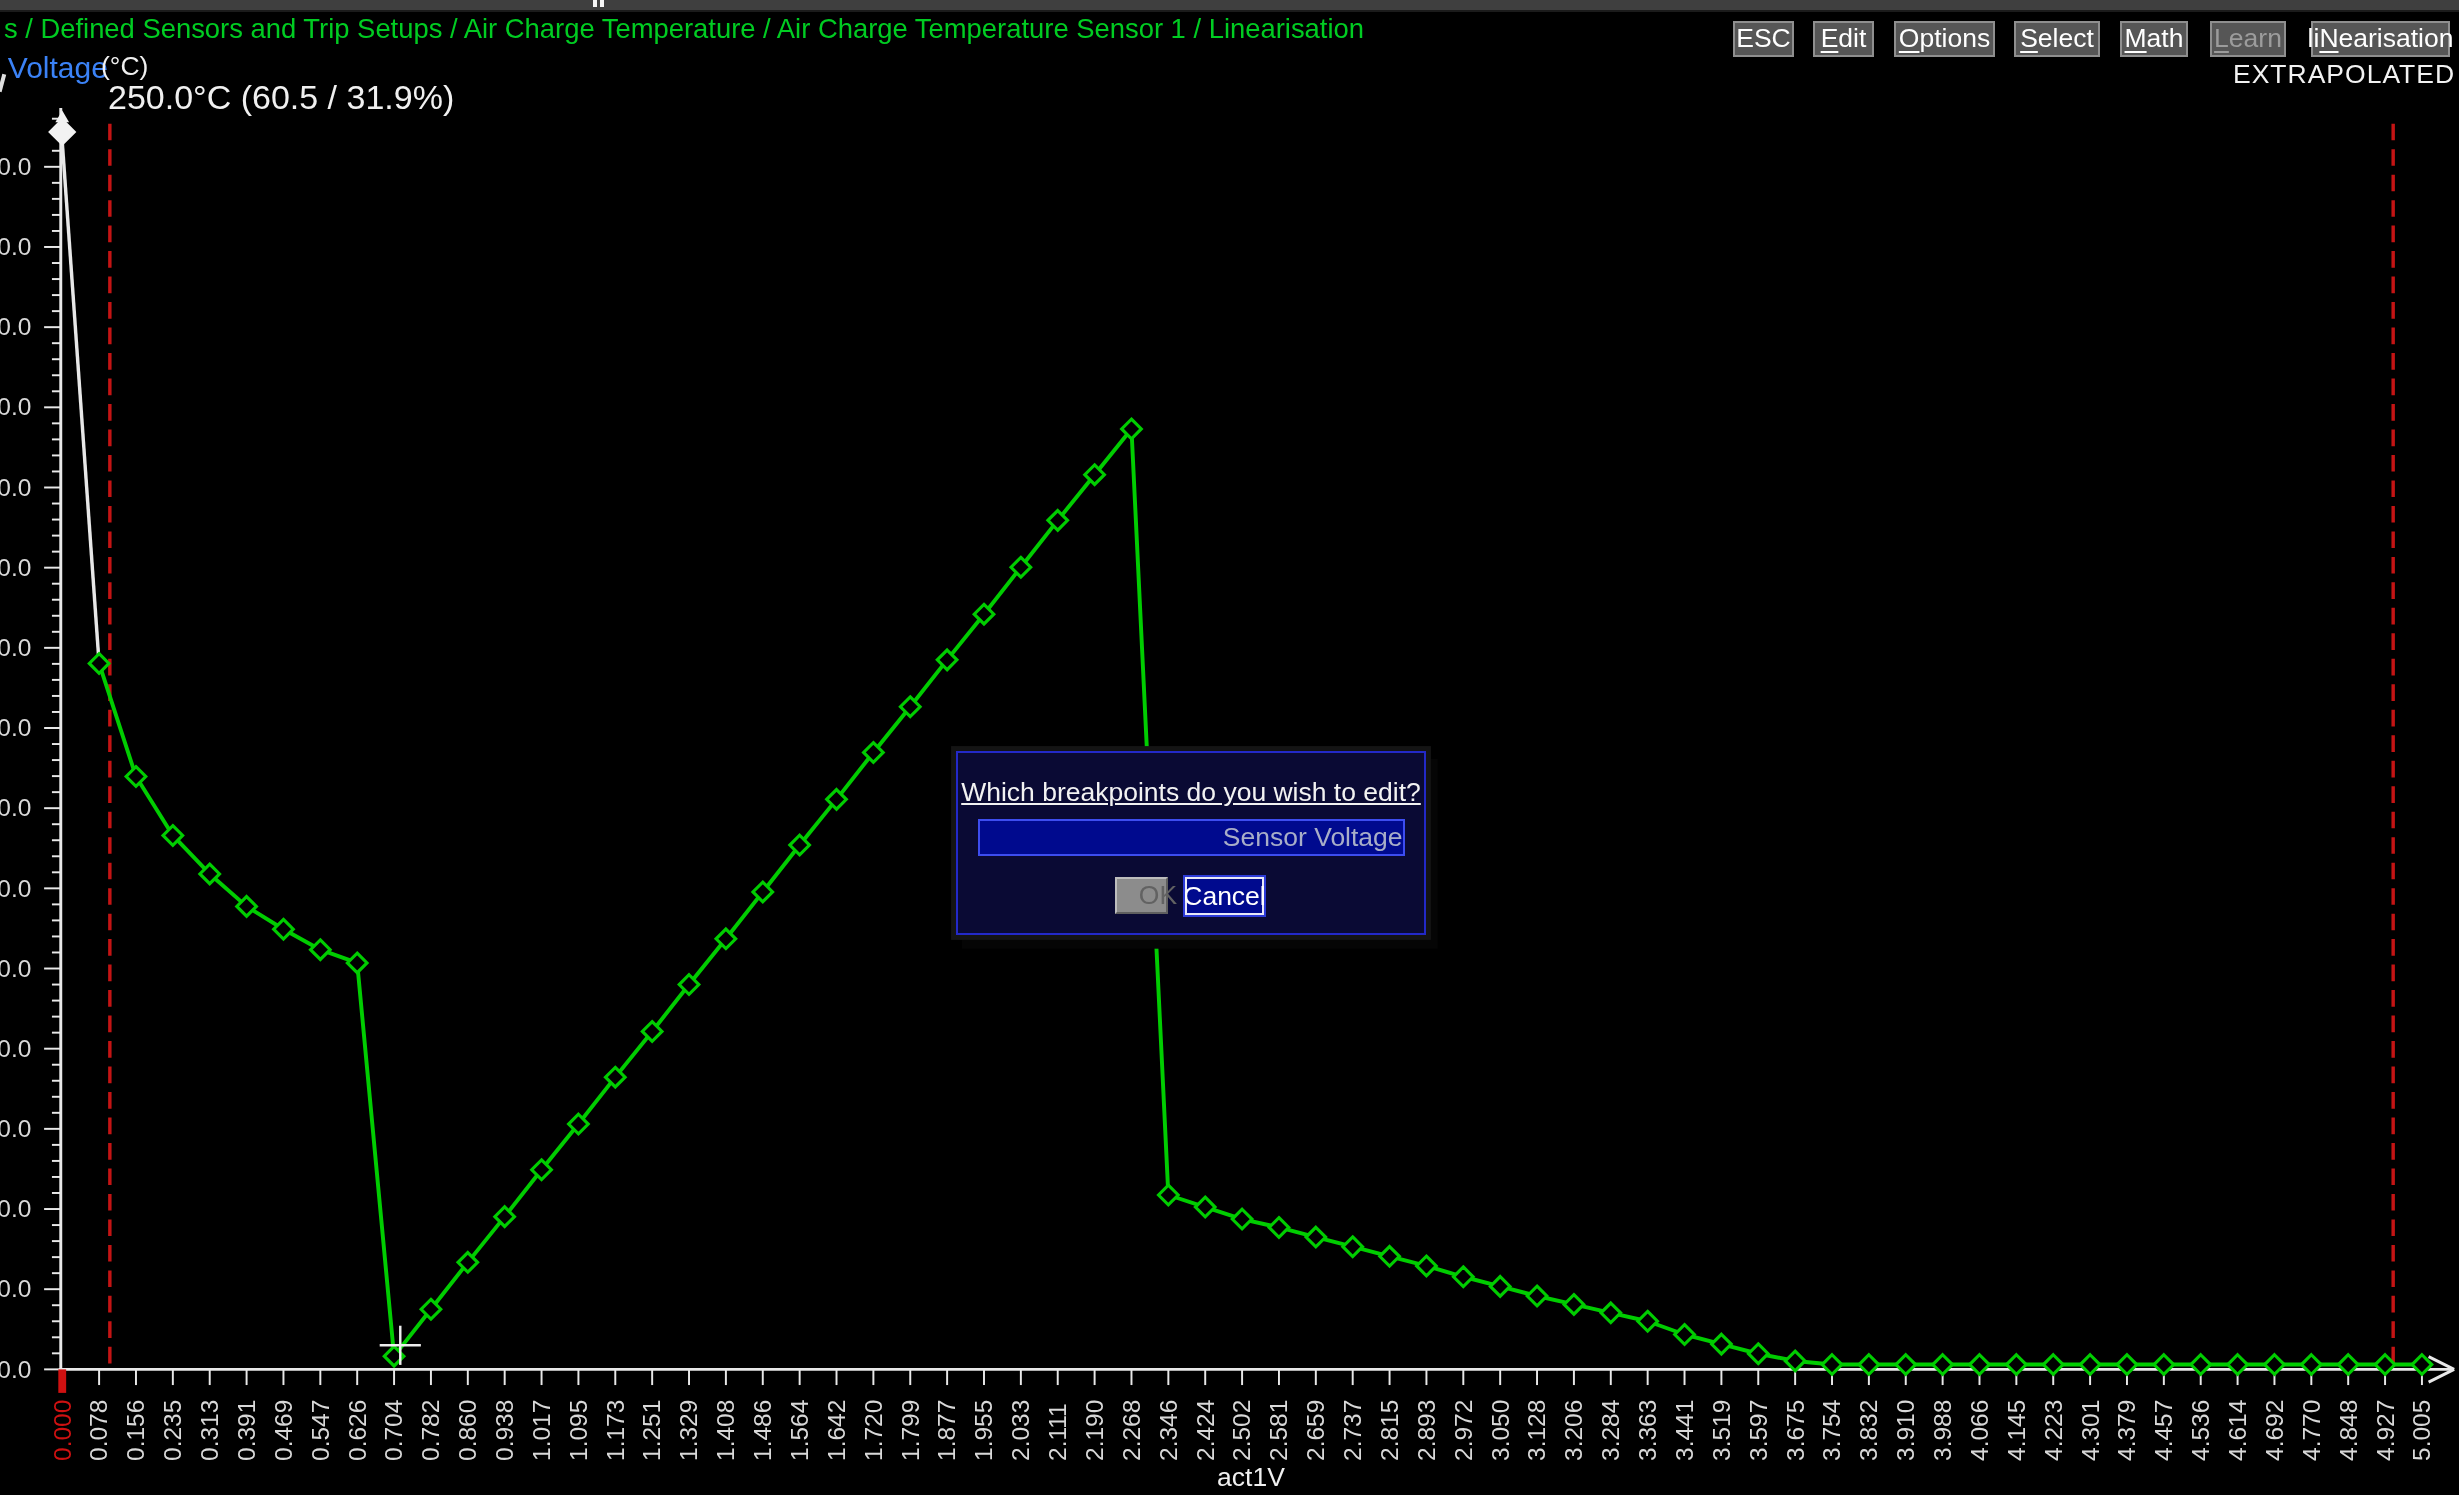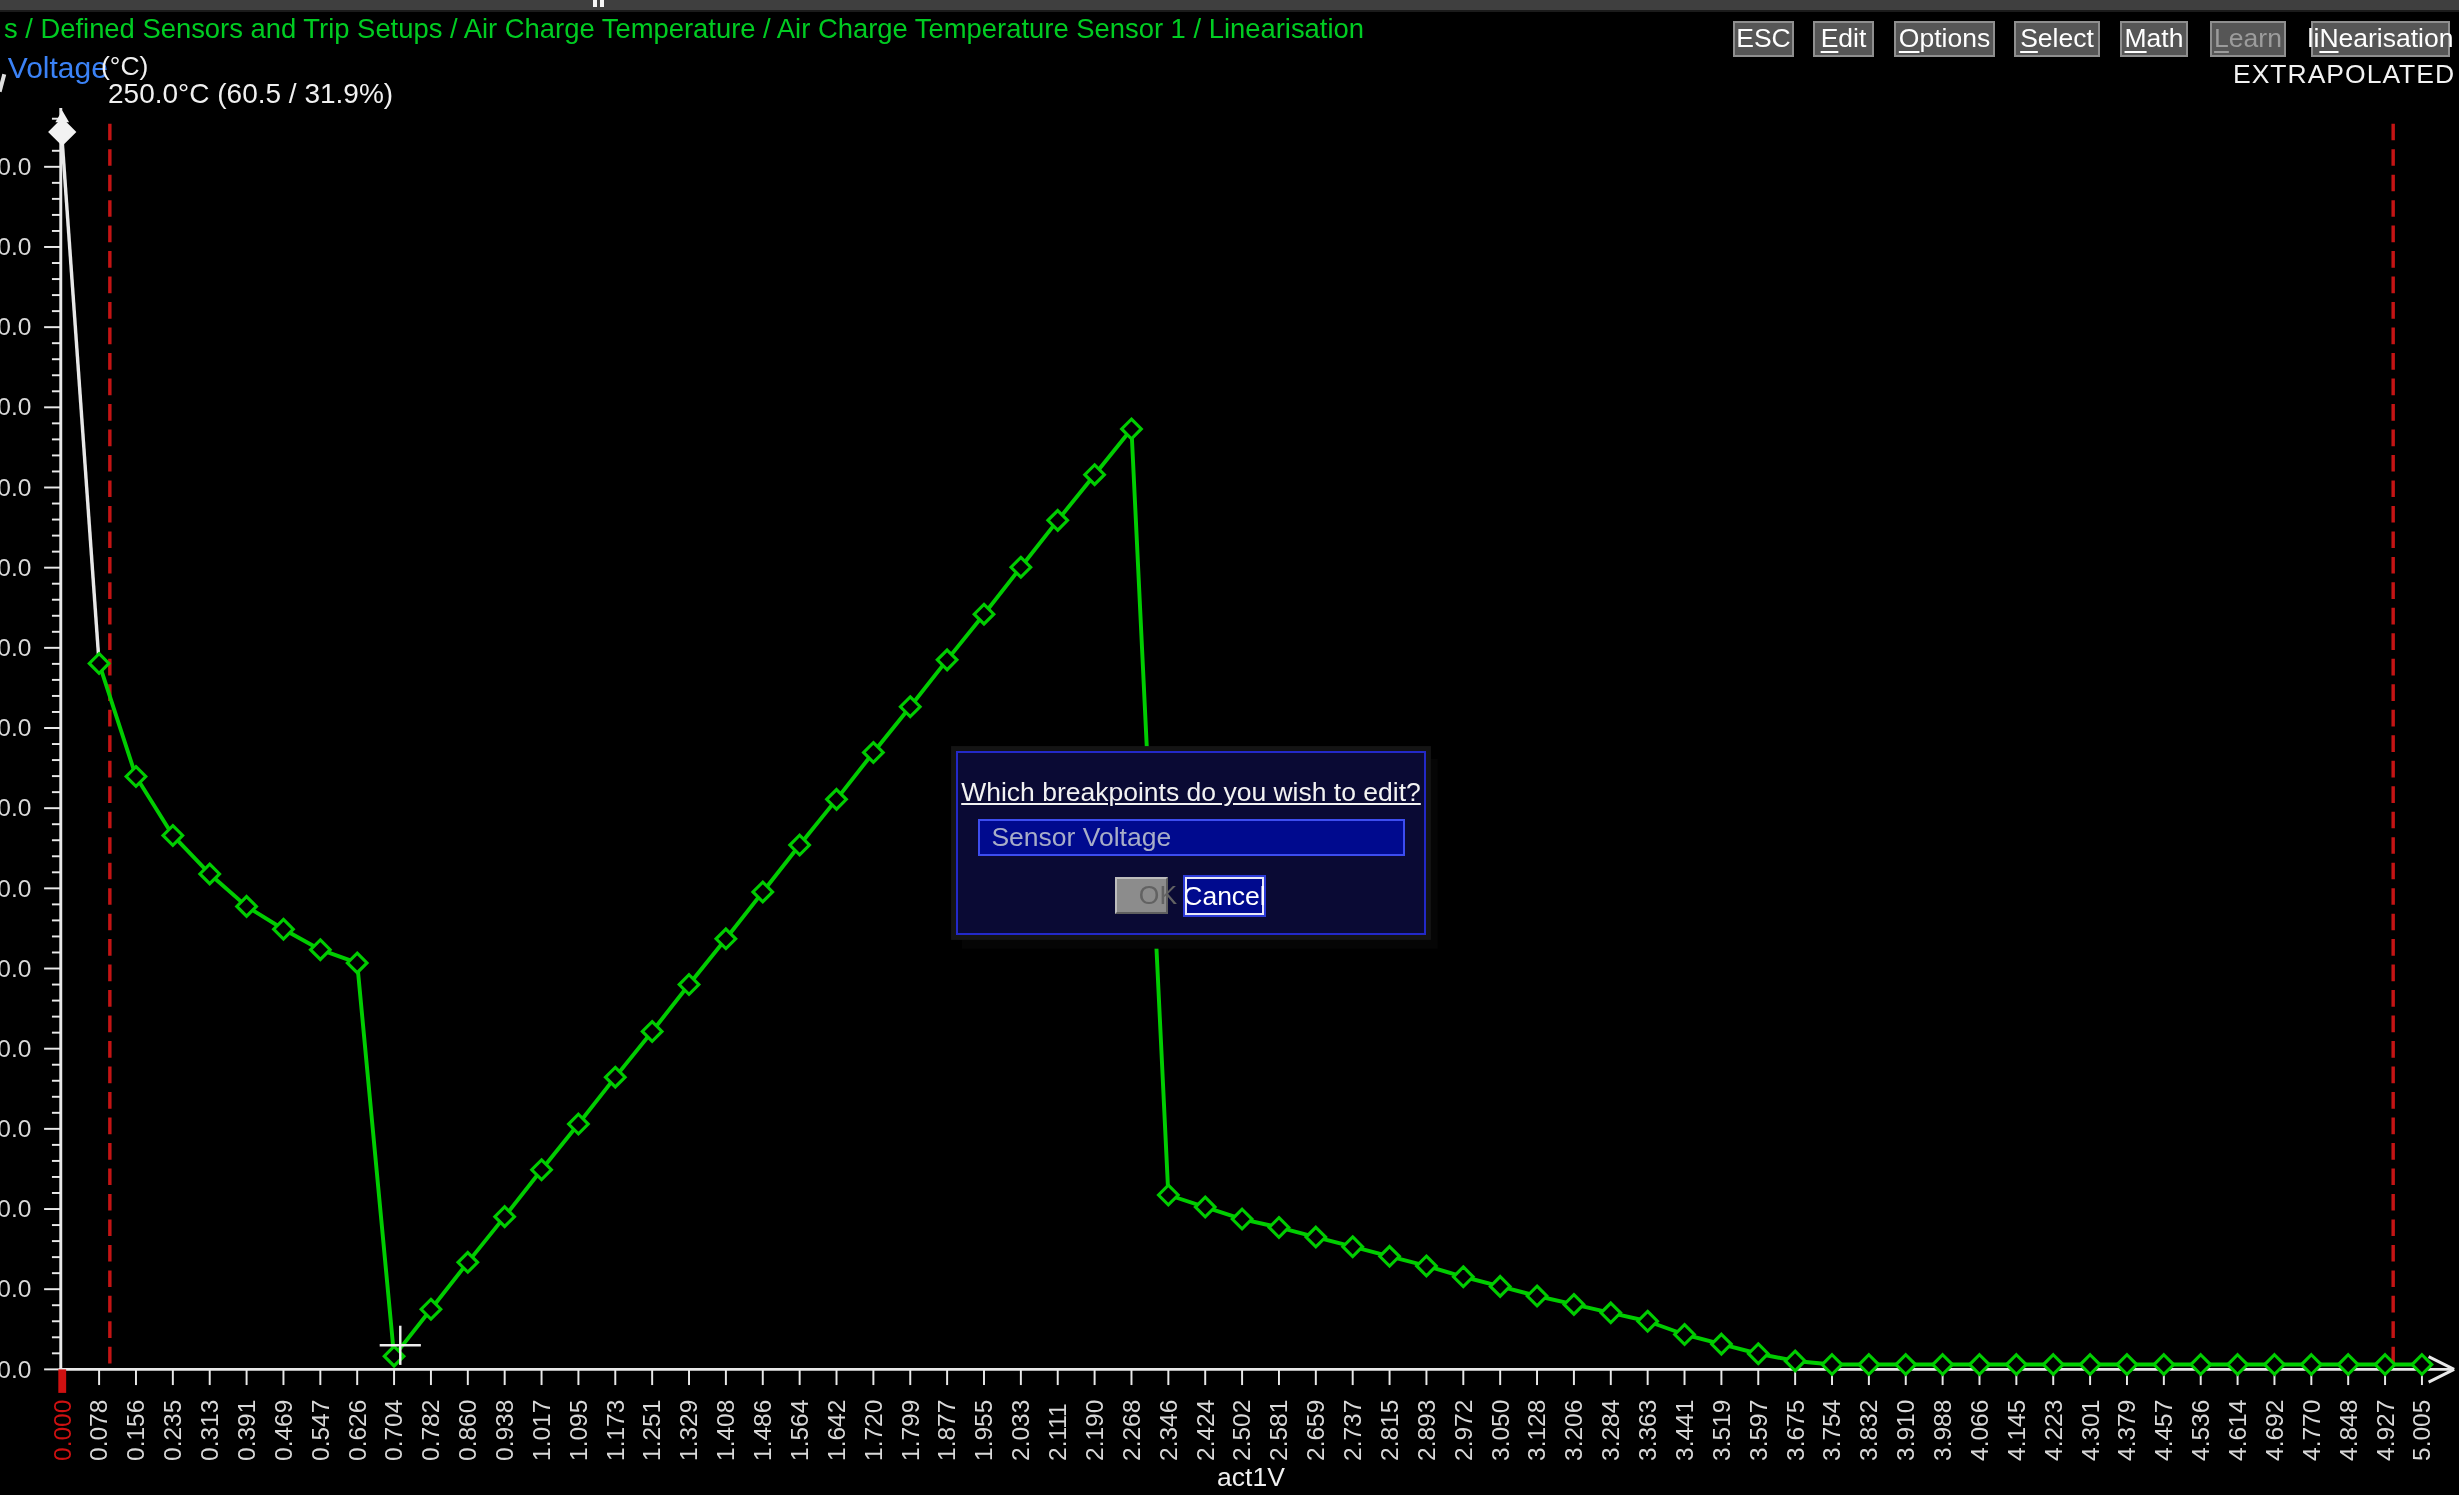--- a/index.html
+++ b/index.html
@@ -10,21 +10,21 @@
   
   .topbar{left:0;top:0;width:2459px;height:9.8px;background:#3f3f3f;border-bottom:2px solid #1b1b1b;}
   .grip{top:0;width:3.9px;height:6.9px;background:#f5f5f5;}
 
   
   .breadcrumb{left:3.9px;top:12.7px;color:#00cc22;font-size:27.4px;white-space:nowrap;}
 
   
   .legend-voltage{left:7.8px;top:51px;color:#3b82f6;font-size:30px;}
   .legend-units{left:101px;top:51px;color:#f0f0f0;font-size:26.5px;}
-  .selected-value{left:108px;top:78px;color:#f0f0f0;font-size:28px;white-space:nowrap;}
+  .selected-value{left:108px;top:78px;color:#f0f0f0;font-size:34px;white-space:nowrap;}
   .edge-fragment{left:0px;top:74px;width:3.9px;height:17.6px;background:#e0e0e0;transform:rotate(15deg);}
 
   
   .tbtn{top:20.6px;height:36px;background:#565656;border:2px solid #8f8f8f;color:#fff;
         font-size:26.5px;display:flex;align-items:center;justify-content:center;
         box-sizing:border-box;white-space:nowrap;cursor:default;}
   .tbtn.disabled{color:#9c9c9c;}
   .tbtn .u{text-decoration:underline;text-underline-offset:3.9px;}
   .extrapolated{right:3.9px;top:59px;color:#f2f2f2;font-size:26.5px;letter-spacing:1px;}
 
@@ -35,21 +35,21 @@
   .ylab{color:#d8d8d8;font-size:24.5px;width:45px;text-align:right;line-height:29px;}
   .xtitle{left:1202px;top:1462px;width:98px;text-align:center;color:#f0f0f0;font-size:26.5px;}
 
   
   .dialog{left:956px;top:751px;width:470px;height:184px;background:#0a0a34;
           border:2.9px solid #2329c8;box-sizing:border-box;z-index:10;
           box-shadow:0 0 0 4.9px #141414, 8.8px 10.8px 0 2.9px #050505;}
   .dlg-title{margin-top:23.5px;text-align:center;color:#f2f2f2;font-size:26.5px;text-decoration:underline;}
   .dlg-input{position:absolute;left:19.6px;top:66px;width:427px;height:37px;background:#000a8e;
              border:2px solid #3d4df0;color:#a8aec8;font-size:26.5px;padding:0 0 0 11.8px;
-             box-sizing:border-box;font-family:"Liberation Sans", sans-serif;outline:none;}
+             box-sizing:border-box;font-family:"Liberation Sans", sans-serif;outline:none;text-align:right;}
   .dlg-btn{position:absolute;top:124px;font-size:26.5px;display:flex;align-items:center;
            justify-content:center;box-sizing:border-box;cursor:default;}
   .dlg-ok{left:157px;width:53px;height:37px;background:#8c8c8c;color:#626262;
           border-top:2px solid #bdbdbd;border-left:2px solid #bdbdbd;
           border-bottom:2px solid #5f5f5f;border-right:2px solid #5f5f5f;padding-left:33px;}
   .dlg-cancel{left:227px;width:79px;height:38px;background:#000a8e;color:#fff;
           border:2px solid #e8e8f8;outline:2px solid #2d3bd8;}
 
   svg{position:absolute;left:0;top:0;z-index:1;}
 </style>

